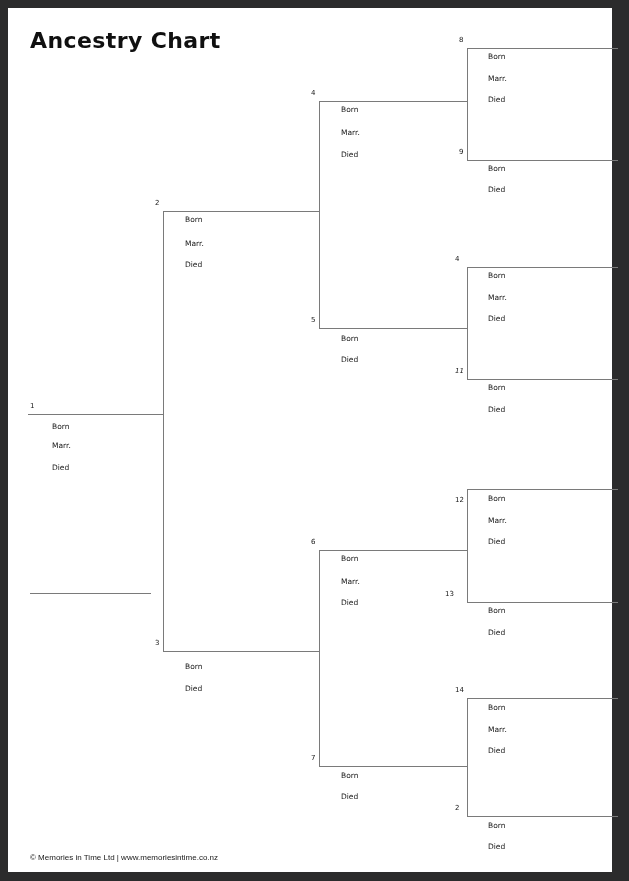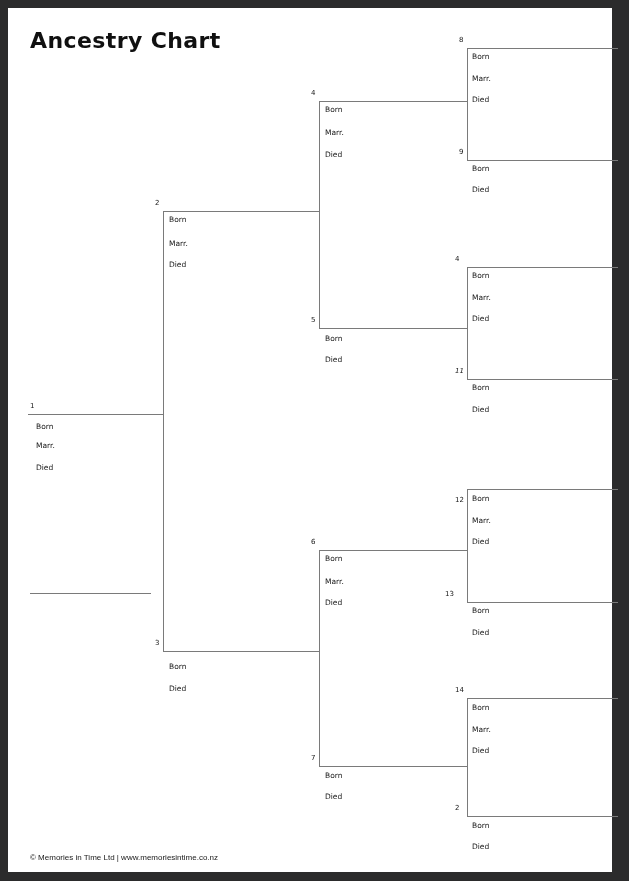--- a/index.html
+++ b/index.html
@@ -77,20 +77,21 @@
     font-family: "DejaVu Sans", "Liberation Sans", sans-serif;
     white-space: nowrap;
   }
   .field-label {
     position: absolute;
     font-size: 7.5px;
     line-height: 8px;
     color: #141414;
     font-family: "DejaVu Sans", "Liberation Sans", sans-serif;
     white-space: nowrap;
+    margin-left: 16px;
   }
 
   #chart-footer {
     position: absolute;
     left: 22px;
     top: 845px;
     font-size: 8px;
     line-height: 9px;
     color: #191919;
     font-family: Liberation Sans, sans-serif;

